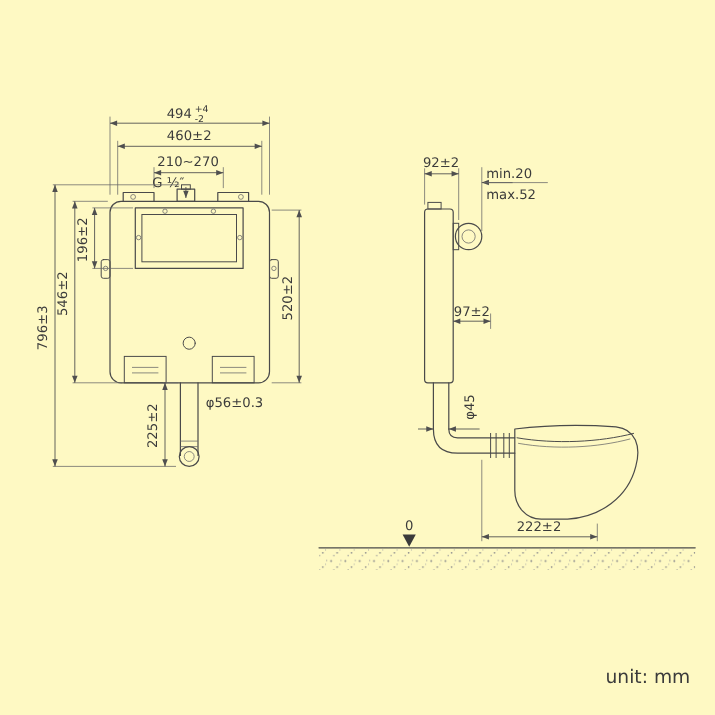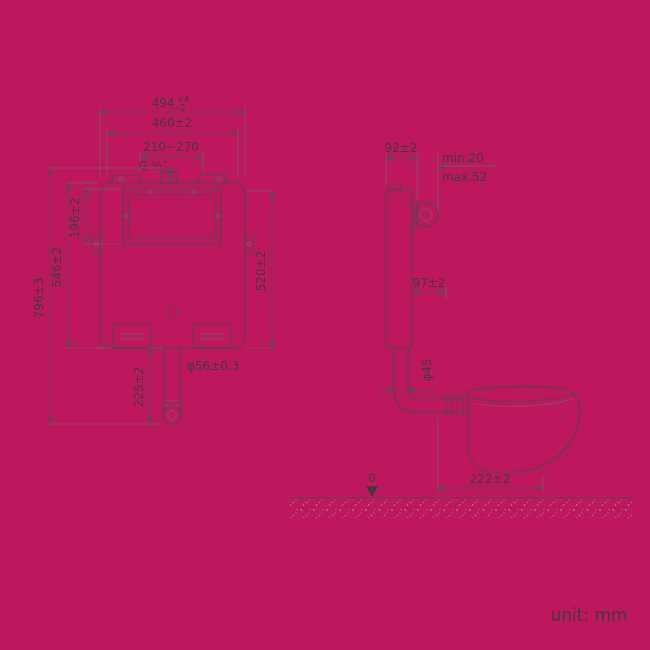--- a/index.html
+++ b/index.html
@@ -1,16 +1,16 @@
 <!DOCTYPE html>
 <html><head>
 <meta charset="utf-8">
 <style>
   html,body{margin:0;padding:0;background:#ffffff;}
-  .stage{position:relative;width:650px;height:650px;background:#be185d;overflow:hidden;
+  .stage{position:relative;width:650px;height:650px;background:#fef9c3;overflow:hidden;
          font-family:"DejaVu Sans",sans-serif;}
   svg text{font-family:"DejaVu Sans","Liberation Sans",sans-serif;font-size:12px;fill:#3b3b3b;}
   svg .tol{font-size:8.5px;}
   svg .unit{font-size:17px;}
   .ln{stroke:#4a4a4a;stroke-width:1.1;fill:none;stroke-linecap:round;stroke-linejoin:round;}
   .ln2{stroke:#4a4a4a;stroke-width:0.9;fill:none;stroke-linecap:round;}
   .thin{stroke:#6a6a6a;stroke-width:0.7;fill:none;}
   .dim{stroke:#4f4f4f;stroke-width:0.8;fill:none;}
 </style>
 </head>

